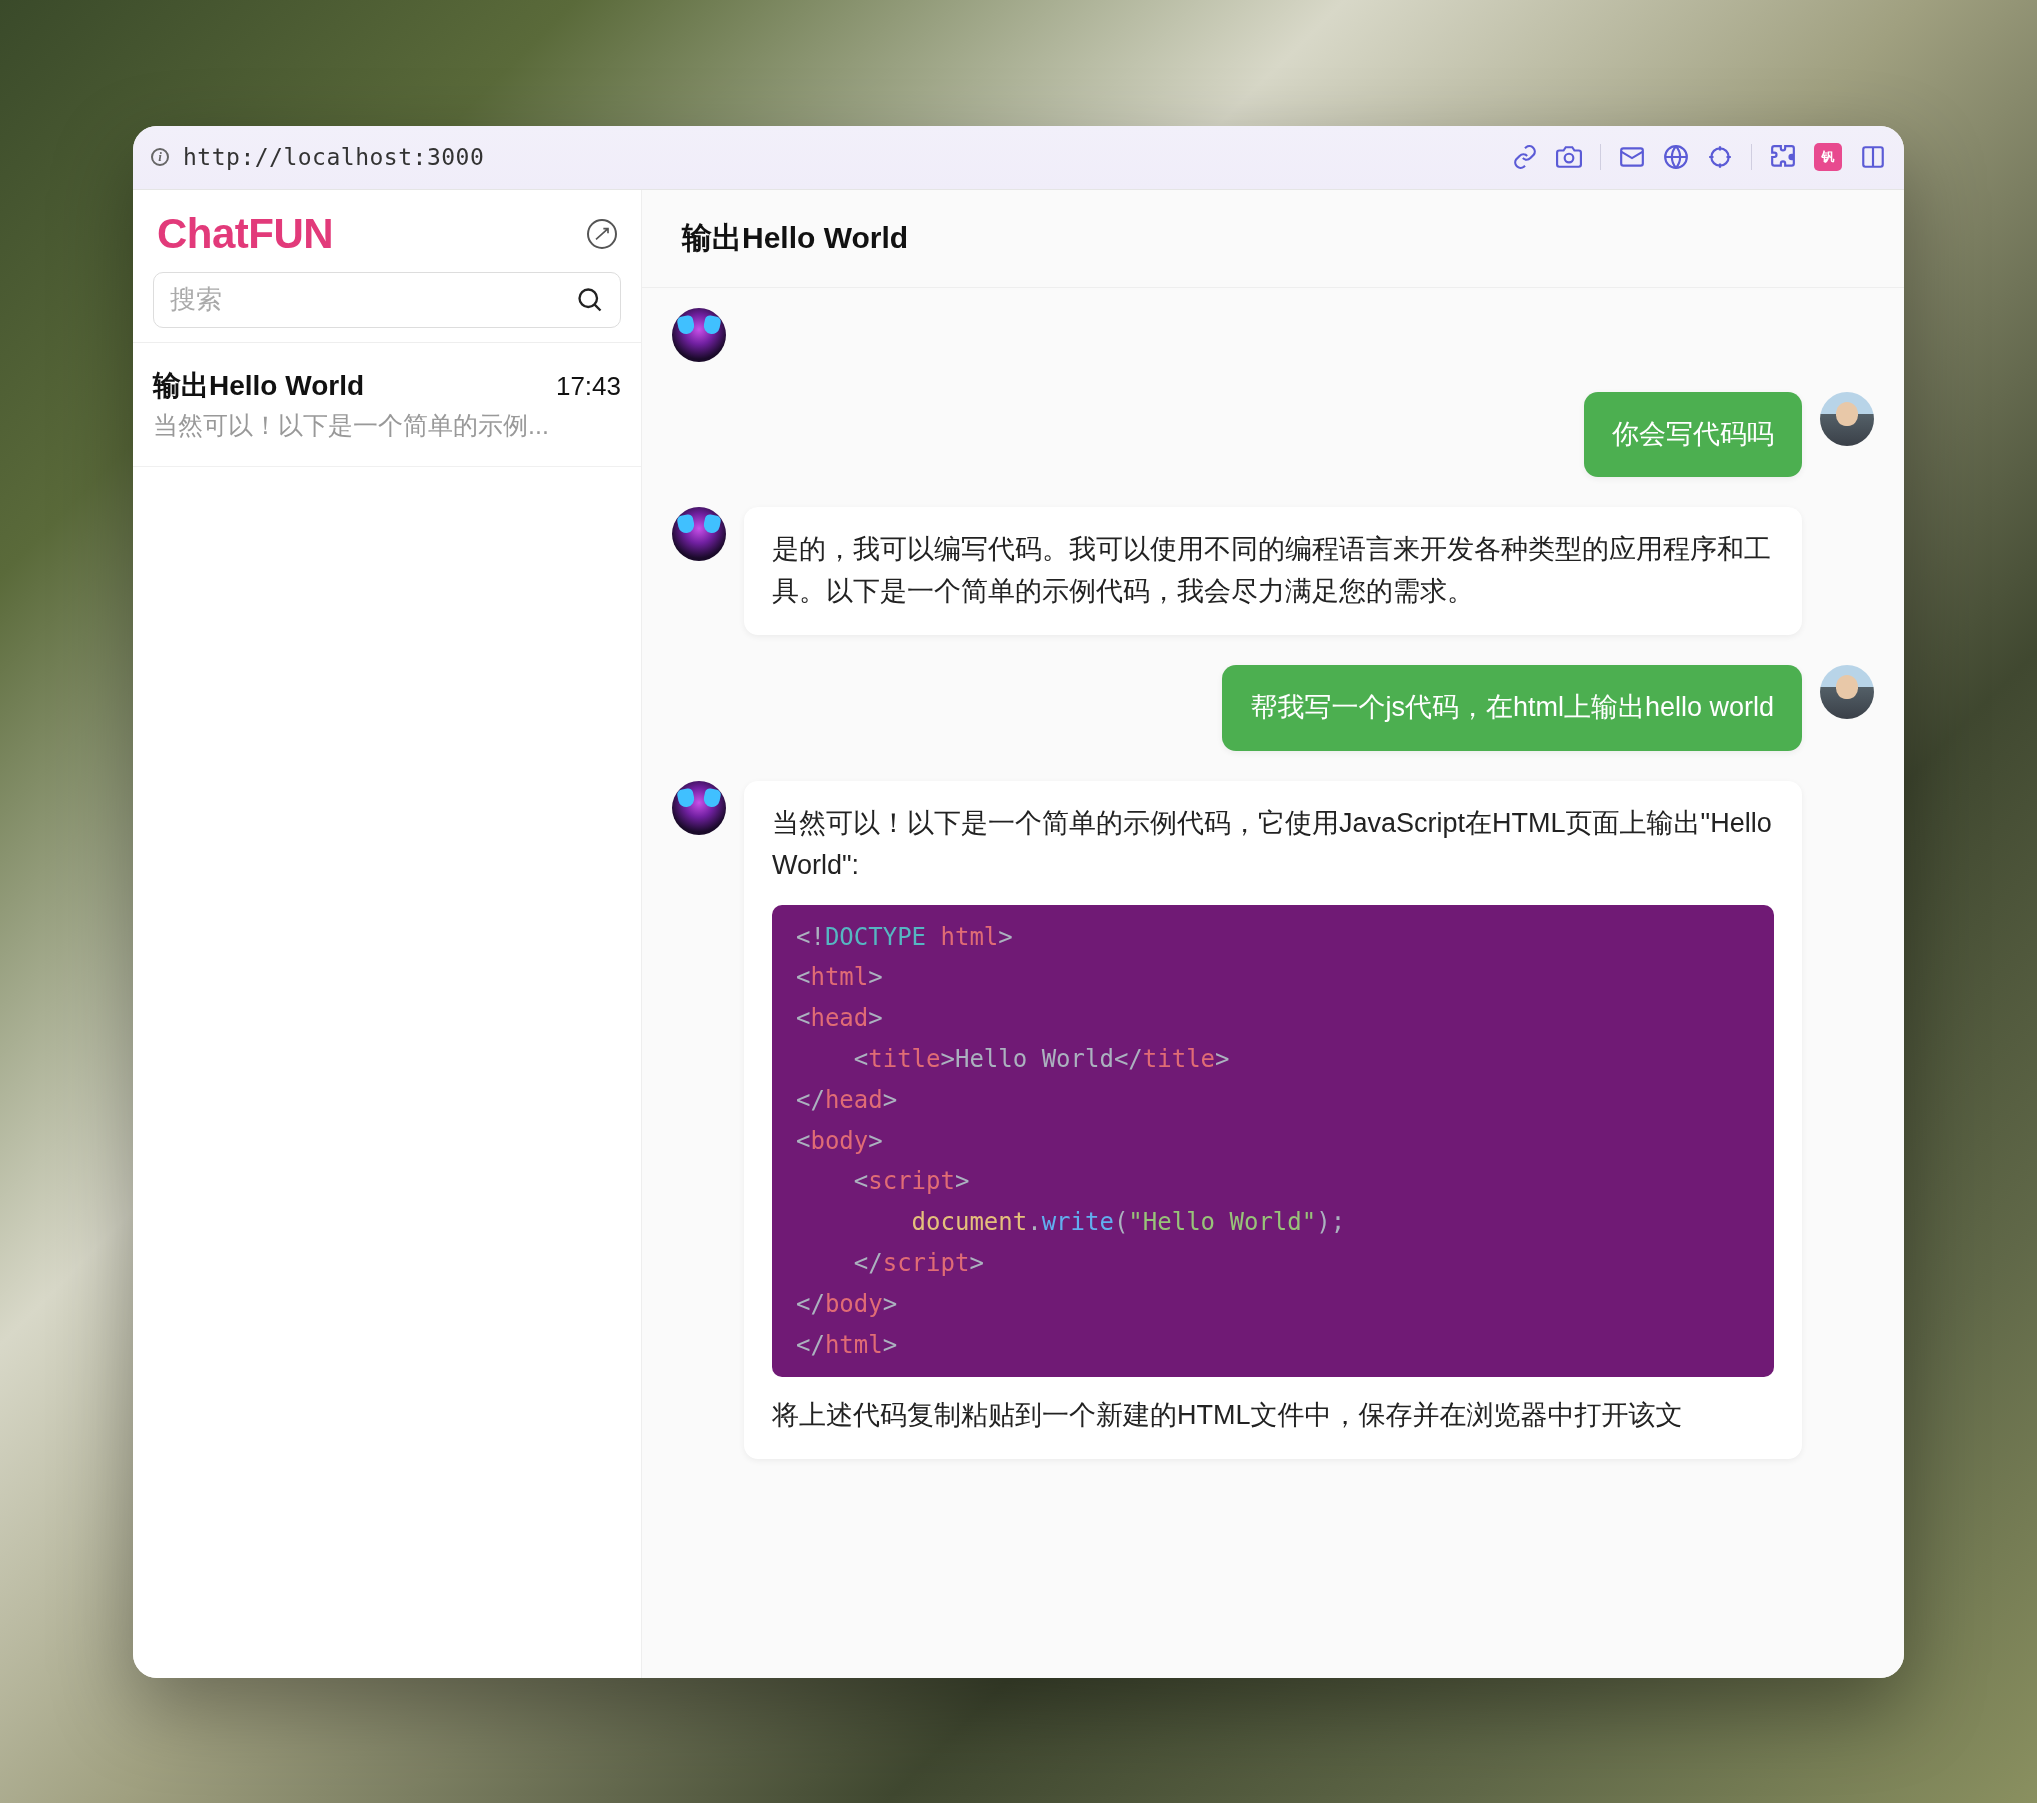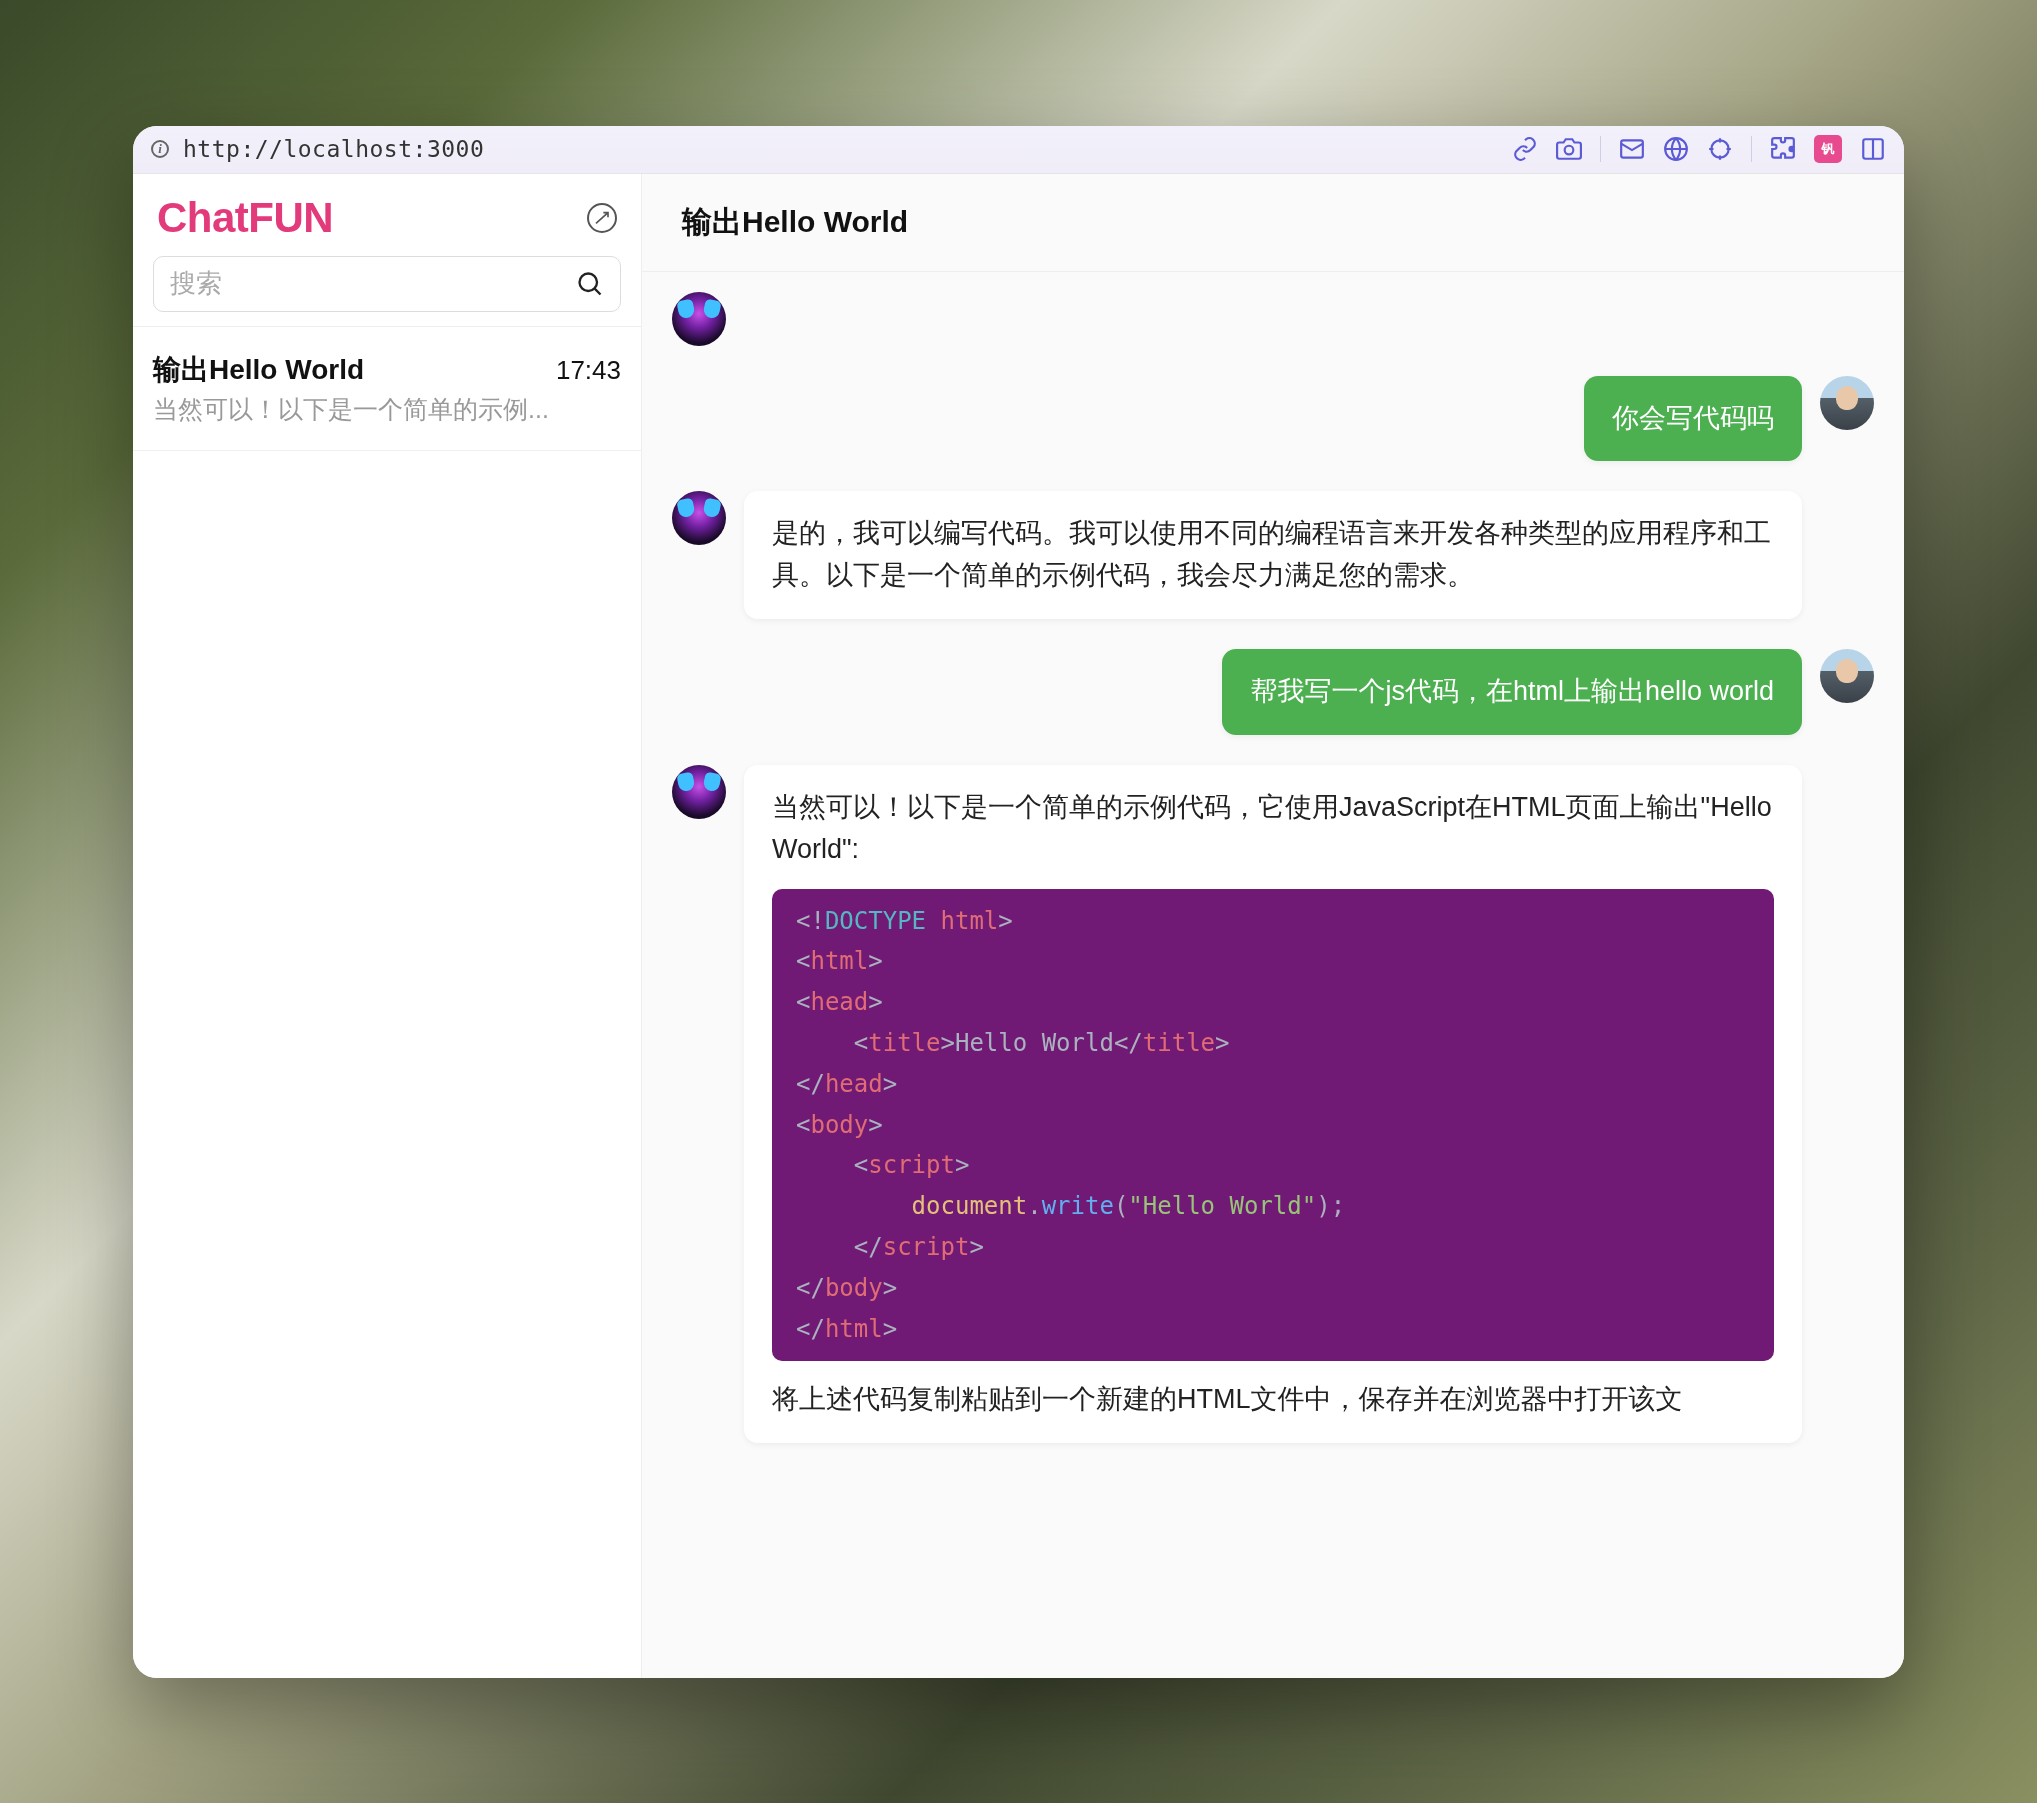--- a/index.html
+++ b/index.html
@@ -16,21 +16,21 @@
       width: 1771px;
       height: 1552px;
       background: #fafafa;
       border-radius: 24px;
       box-shadow: 0 30px 80px rgba(0,0,0,0.35);
       overflow: hidden;
       display: flex;
       flex-direction: column;
     }
     .addressbar {
-      height: 48px;
+      height: 64px;
       background: linear-gradient(#f2f0fa, #f0edf9);
       display: flex;
       align-items: center;
       padding: 15px 18px;
       border-bottom: 1px solid #e5e5e5;
       flex-shrink: 0;
     }
     .addr-left {
       display: flex;
       align-items: center;

